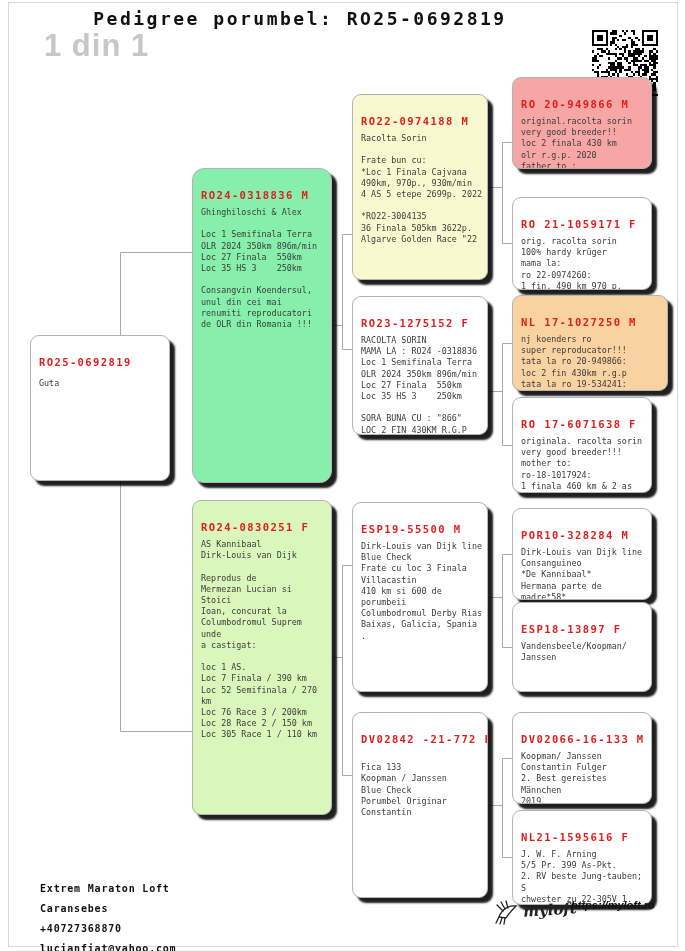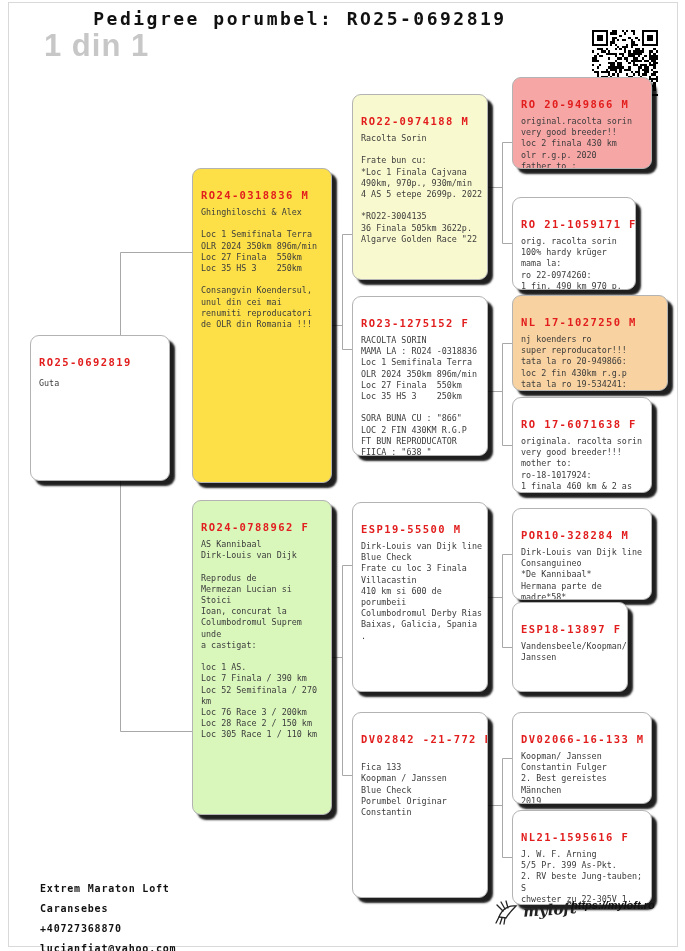--- a/index.html
+++ b/index.html
@@ -24,21 +24,21 @@
     padding:20px 4px 4px 8px;box-sizing:border-box;overflow:hidden;background:#fff;
   }
   .ring{
     color:#e21d1d;font-weight:bold;font-size:10.5px;letter-spacing:1.4px;
     margin-bottom:6px;white-space:nowrap;
   }
   .body{
     font-size:8.4px;line-height:11.2px;color:#3c3c3c;white-space:pre-wrap;
     letter-spacing:0;
   }
-  .c-blue  {background:#fde047;}
+  .c-blue  {background:#86efac;border-radius:12px;}
   .c-green {background:#d9f6bb;}
   .c-yellow{background:#f9f9cf;}
   .c-pink  {background:#f7a6a6;}
   .c-orange{background:#f8d2a0;}
   .bird-note{margin-top:10px;}
   svg.connectors{position:absolute;left:0;top:0;pointer-events:none;}
   .footer-left{
     position:absolute;left:40px;top:879px;font-size:10px;line-height:20px;
     font-weight:bold;color:#111;letter-spacing:0.8px;white-space:pre-line;
   }
@@ -403,21 +403,21 @@
 OLR 2024 350km 896m/min
 Loc 27 Finala  550km
 Loc 35 HS 3    250km
 
 Consangvin Koendersul,
 unul din cei mai
 renumiti reproducatori
 de OLR din Romania !!!</div>
 </div>
 <div class="box c-green" style="left:192px;top:500px;width:140px;height:315px">
-  <div class="ring">RO24-0788962 F</div>
+  <div class="ring">RO24-0830251 F</div>
   <div class="body">AS Kannibaal
 Dirk-Louis van Dijk
 
 Reprodus de
 Mermezan Lucian si Stoici
 Ioan, concurat la
 Columbodromul Suprem unde
 a castigat:
 
 loc 1 AS.
@@ -434,21 +434,21 @@
 
 Frate bun cu:
 *Loc 1 Finala Cajvana
 490km, 970p., 930m/min
 4 AS 5 etepe 2699p. 2022
 
 *RO22-3004135
 36 Finala 505km 3622p.
 Algarve Golden Race "22</div>
 </div>
-<div class="box" style="left:352px;top:296px;width:136px;height:160px">
+<div class="box" style="left:352px;top:296px;width:136px;height:139px">
   <div class="ring">RO23-1275152 F</div>
   <div class="body">RACOLTA SORIN
 MAMA LA : RO24 -0318836
 Loc 1 Semifinala Terra
 OLR 2024 350km 896m/min
 Loc 27 Finala  550km
 Loc 35 HS 3    250km
 
 SORA BUNA CU : "866"
 LOC 2 FIN 430KM R.G.P
@@ -478,21 +478,21 @@
 
 <div class="box c-pink" style="left:512px;top:77px;width:140px;height:92px">
   <div class="ring">RO 20-949866 M</div>
   <div class="body">original.racolta sorin
 very good breeder!!
 loc 2 finala 430 km
 olr r.g.p. 2020
 father to :
 ro 22-0974260:</div>
 </div>
-<div class="box" style="left:512px;top:197px;width:124px;height:93px">
+<div class="box" style="left:512px;top:197px;width:140px;height:93px">
   <div class="ring">RO 21-1059171 F</div>
   <div class="body">orig. racolta sorin
 100% hardy krüger
 mama la:
 ro 22-0974260:
 1 fin. 490 km 970 p.
 930 m.min.</div>
 </div>
 <div class="box c-orange" style="left:512px;top:295px;width:156px;height:96px">
   <div class="ring">NL 17-1027250 M</div>
@@ -514,21 +514,21 @@
 </div>
 <div class="box" style="left:512px;top:508px;width:140px;height:92px">
   <div class="ring">POR10-328284 M</div>
   <div class="body">Dirk-Louis van Dijk line
 Consanguineo
 *De Kannibaal*
 Hermana parte de madre*58*
 Anilla de Ouro Fondo GCS09
 Anilla Bronze clube de</div>
 </div>
-<div class="box" style="left:512px;top:602px;width:116px;height:90px">
+<div class="box" style="left:512px;top:602px;width:140px;height:90px">
   <div class="ring">ESP18-13897 F</div>
   <div class="body">Vandensbeele/Koopman/
 Janssen</div>
 </div>
 <div class="box" style="left:512px;top:712px;width:140px;height:92px">
   <div class="ring">DV02066-16-133 M</div>
   <div class="body">Koopman/ Janssen
 Constantin Fulger
 2. Best gereistes Männchen
 2019

